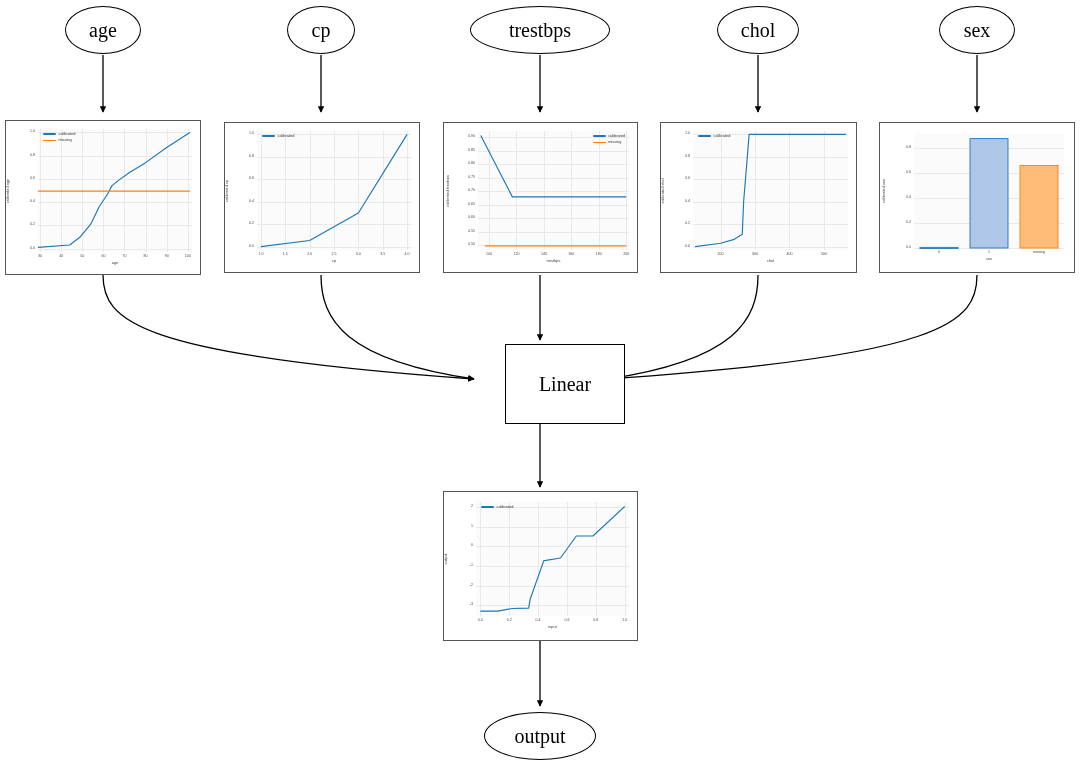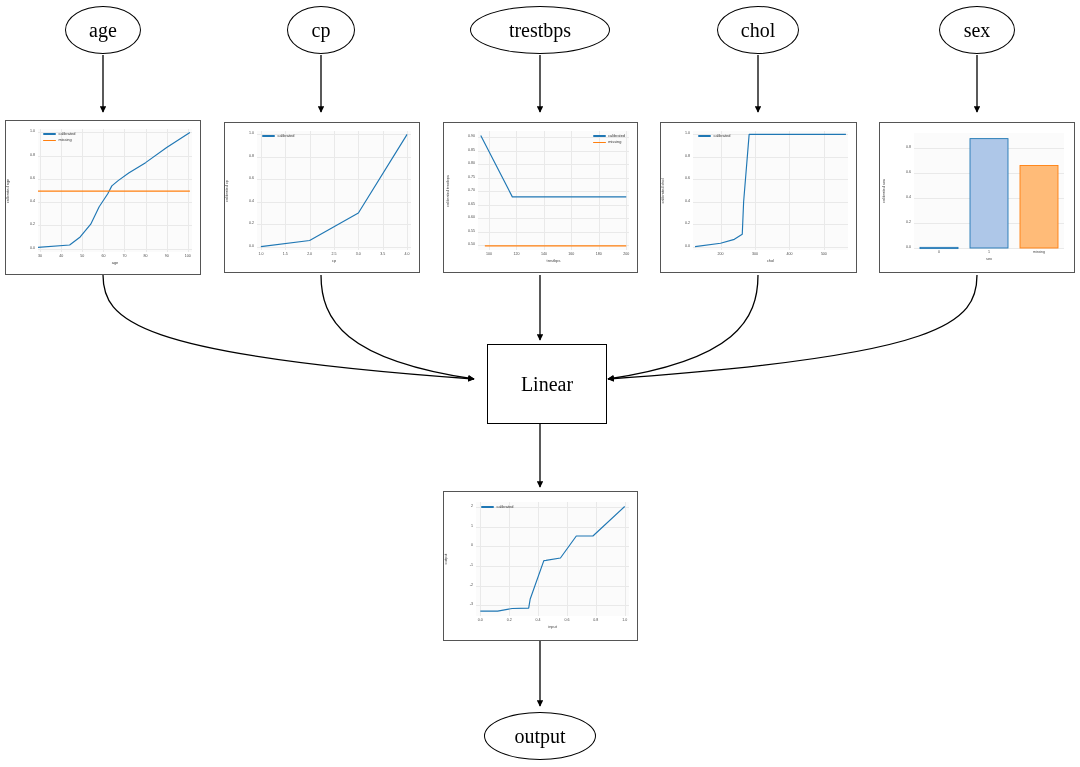--- a/index.html
+++ b/index.html
@@ -87,21 +87,21 @@
   <div class="ellipse-node" style="left:470px;top:6px;width:140px;height:48px;">
     <span>trestbps</span>
   </div>
   <div class="ellipse-node" style="left:717px;top:6px;width:82px;height:48px;">
     <span>chol</span>
   </div>
   <div class="ellipse-node" style="left:939px;top:6px;width:76px;height:48px;">
     <span>sex</span>
   </div>
 
-  <div class="box-node" style="left:487px;top:344px;width:120px;height:80px;">
+  <div class="box-node" style="left:505px;top:344px;width:120px;height:80px;">
     <span>Linear</span>
   </div>
 
   <div class="ellipse-node" style="left:484px;top:712px;width:112px;height:48px;">
     <span>output</span>
   </div>
 
   <div class="panel" id="p-age" style="left:5px;   top:120px; width:196px; height:155px;">
       <div class="chart">
         <div class="plotbg" style="left: 32px; top: 8px; width: 154px; height: 123px;"></div>

